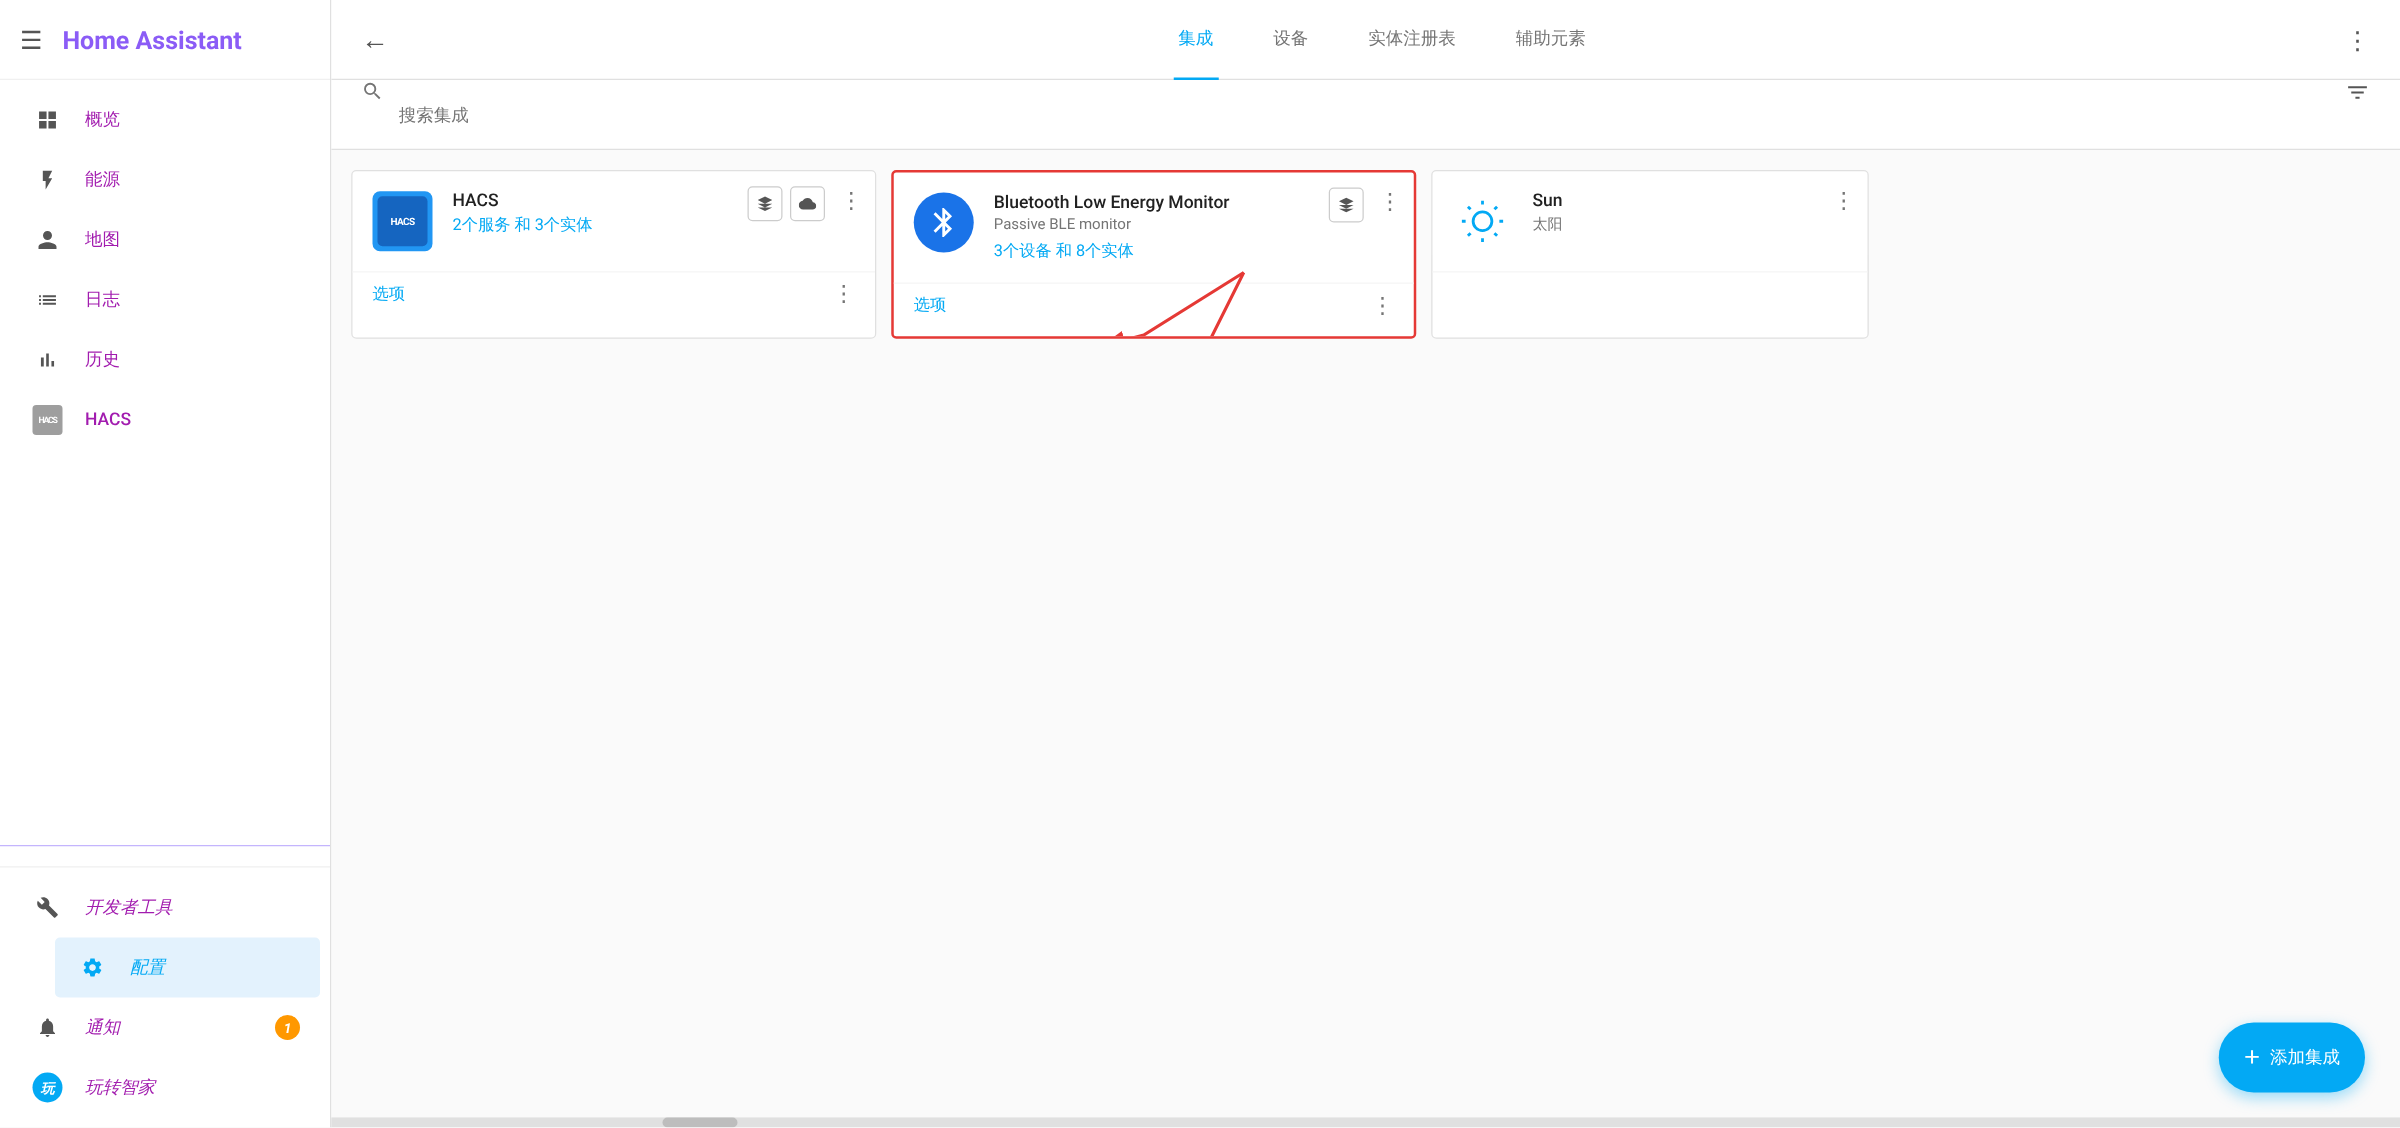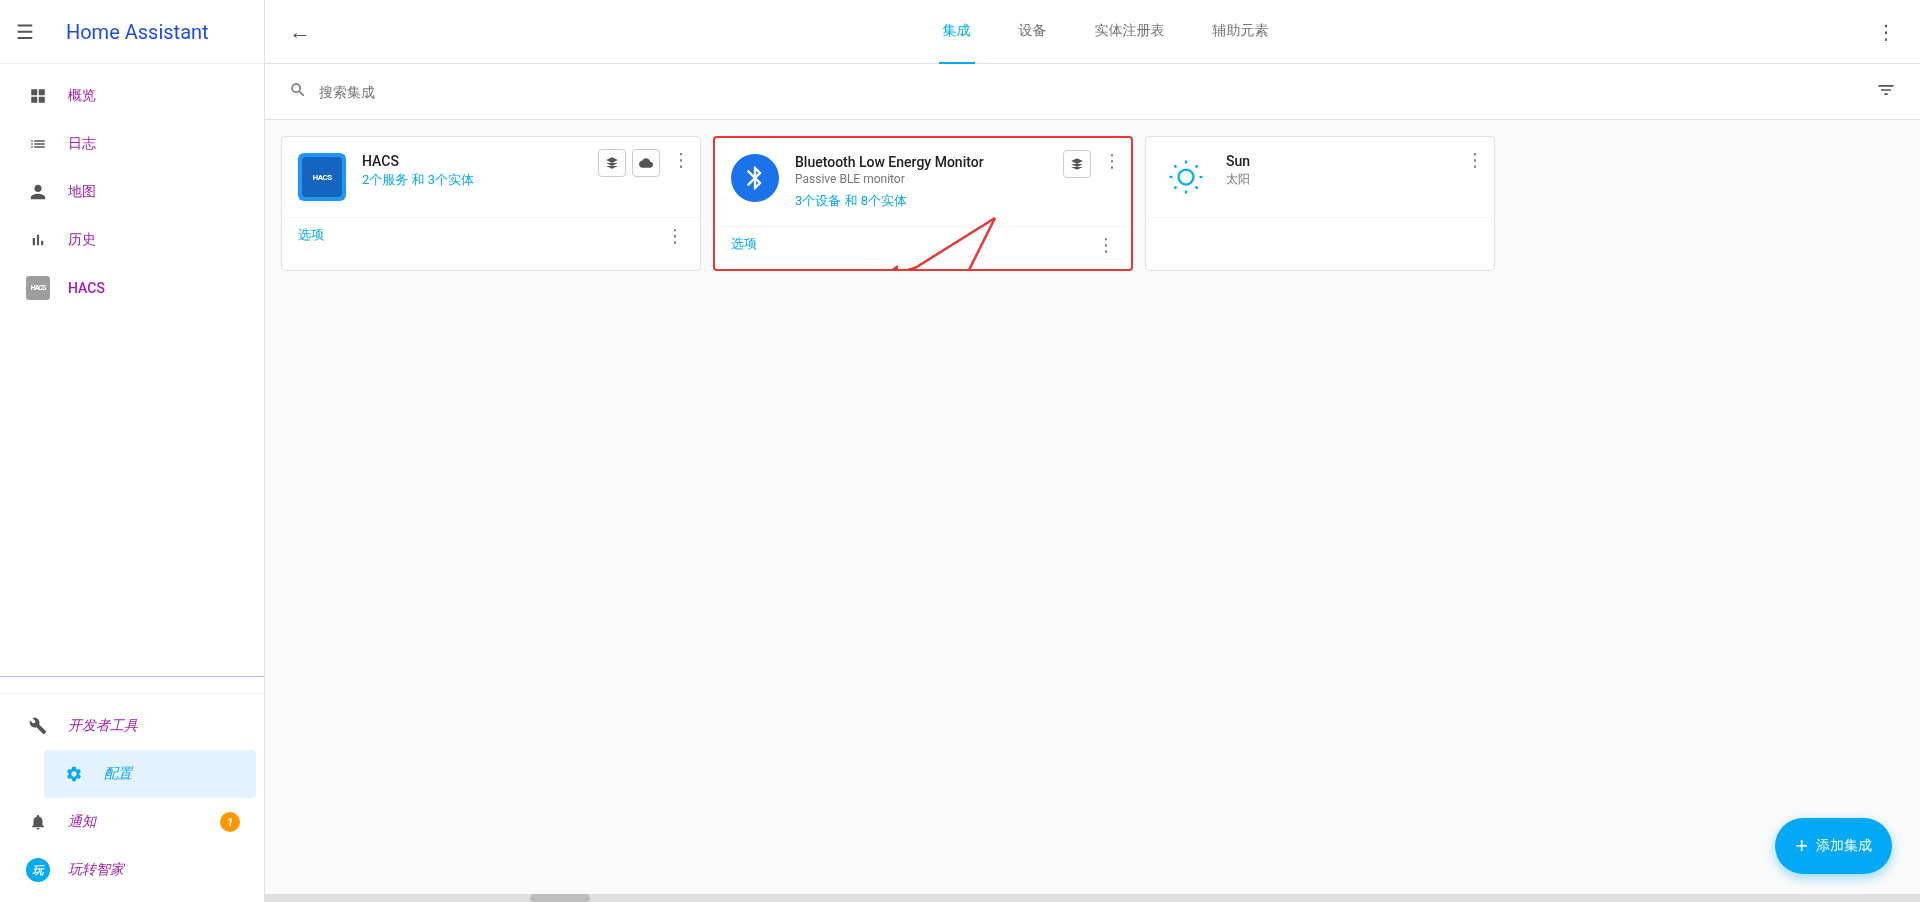--- a/index.html
+++ b/index.html
@@ -23,23 +23,22 @@
       border-bottom: 1px solid #f0f0f0;
     }
     .sidebar-menu-icon {
       margin-right: 16px;
       cursor: pointer;
       color: #555;
       font-size: 20px;
     }
     .sidebar-title {
       font-size: 20px;
-      font-weight: 400;
-      color: #1d4ed8;
-      margin-left: 16px;
+      font-weight: 700;
+      color: #8b5cf6;
     }
     .sidebar-nav {
       flex: 1;
       overflow-y: auto;
       padding: 8px 0;
     }
     .sidebar-item {
       display: flex;
       align-items: center;
       padding: 0 16px;
@@ -151,21 +150,20 @@
     .topbar-more {
       color: #555;
       font-size: 20px;
       cursor: pointer;
       margin-left: auto;
     }
 
     
     .search-bar {
       display: flex;
-      align-items: center;
       background: #fff;
       border-bottom: 1px solid #e0e0e0;
       padding: 0 24px;
       height: 56px;
     }
     .search-icon-el {
       color: #757575;
       margin-right: 12px;
       font-size: 18px;
     }
@@ -364,37 +362,45 @@
 
     <div class="sidebar-item">
       <span class="sidebar-icon">
         <svg width="18" height="18" viewBox="0 0 24 24" fill="currentColor">
             <path d="M3 3h8v8H3zm0 10h8v8H3zm10-10h8v8h-8zm0 10h8v8h-8z"></path>
           </svg>
       </span>
       <span class="sidebar-item-label">概览</span>
     </div>
 
+    <div class="sidebar-item">
+      <span class="sidebar-icon">
+        <svg width="18" height="18" viewBox="0 0 24 24" fill="currentColor">
+            <path d="M7 2v11h3v9l7-12h-4l4-8z"></path>
+          </svg>
+      </span>
+      <span class="sidebar-item-label">能源</span>
+    </div>
+
+    <div class="sidebar-item">
+      <span class="sidebar-icon">
+        <svg width="18" height="18" viewBox="0 0 24 24" fill="currentColor">
+            <path d="M12 12c2.7 0 4.8-2.1 4.8-4.8S14.7 2.4 12 2.4 7.2 4.5 7.2 7.2 9.3 12 12 12zm0 2.4c-3.2 0-9.6 1.6-9.6 4.8v2.4h19.2v-2.4c0-3.2-6.4-4.8-9.6-4.8z"></path>
+          </svg>
+      </span>
+      <span class="sidebar-item-label">地图</span>
+    </div>
 
     <div class="sidebar-item">
       <span class="sidebar-icon">
         <svg width="18" height="18" viewBox="0 0 24 24" fill="currentColor">
             <path d="M3 13h2v-2H3v2zm0 4h2v-2H3v2zm0-8h2V7H3v2zm4 4h14v-2H7v2zm0 4h14v-2H7v2zM7 7v2h14V7H7z"></path>
           </svg>
       </span>
       <span class="sidebar-item-label">日志</span>
-    </div>
-
-    <div class="sidebar-item">
-      <span class="sidebar-icon">
-        <svg width="18" height="18" viewBox="0 0 24 24" fill="currentColor">
-            <path d="M12 12c2.7 0 4.8-2.1 4.8-4.8S14.7 2.4 12 2.4 7.2 4.5 7.2 7.2 9.3 12 12 12zm0 2.4c-3.2 0-9.6 1.6-9.6 4.8v2.4h19.2v-2.4c0-3.2-6.4-4.8-9.6-4.8z"></path>
-          </svg>
-      </span>
-      <span class="sidebar-item-label">地图</span>
     </div>
 
     <div class="sidebar-item">
       <span class="sidebar-icon">
         <svg width="18" height="18" viewBox="0 0 24 24" fill="currentColor">
             <path d="M5 9.2h3V19H5zM10.6 5h2.8v14h-2.8zm5.6 8H19v6h-2.8z"></path>
           </svg>
       </span>
       <span class="sidebar-item-label">历史</span>
     </div>

